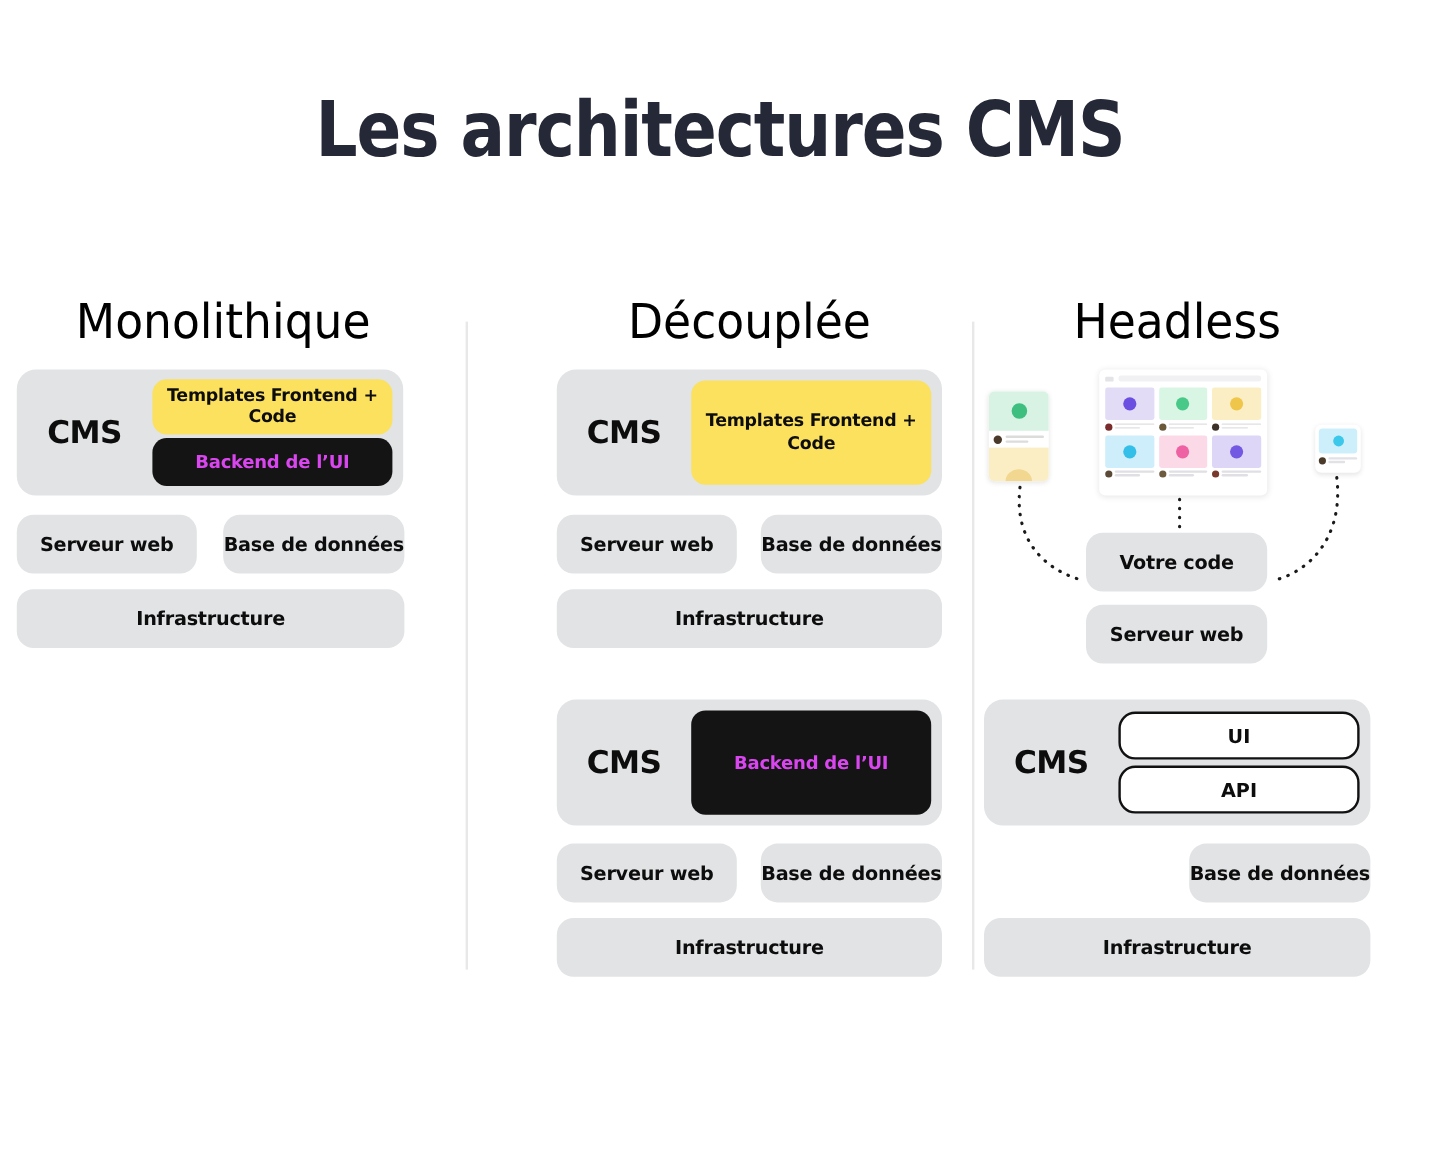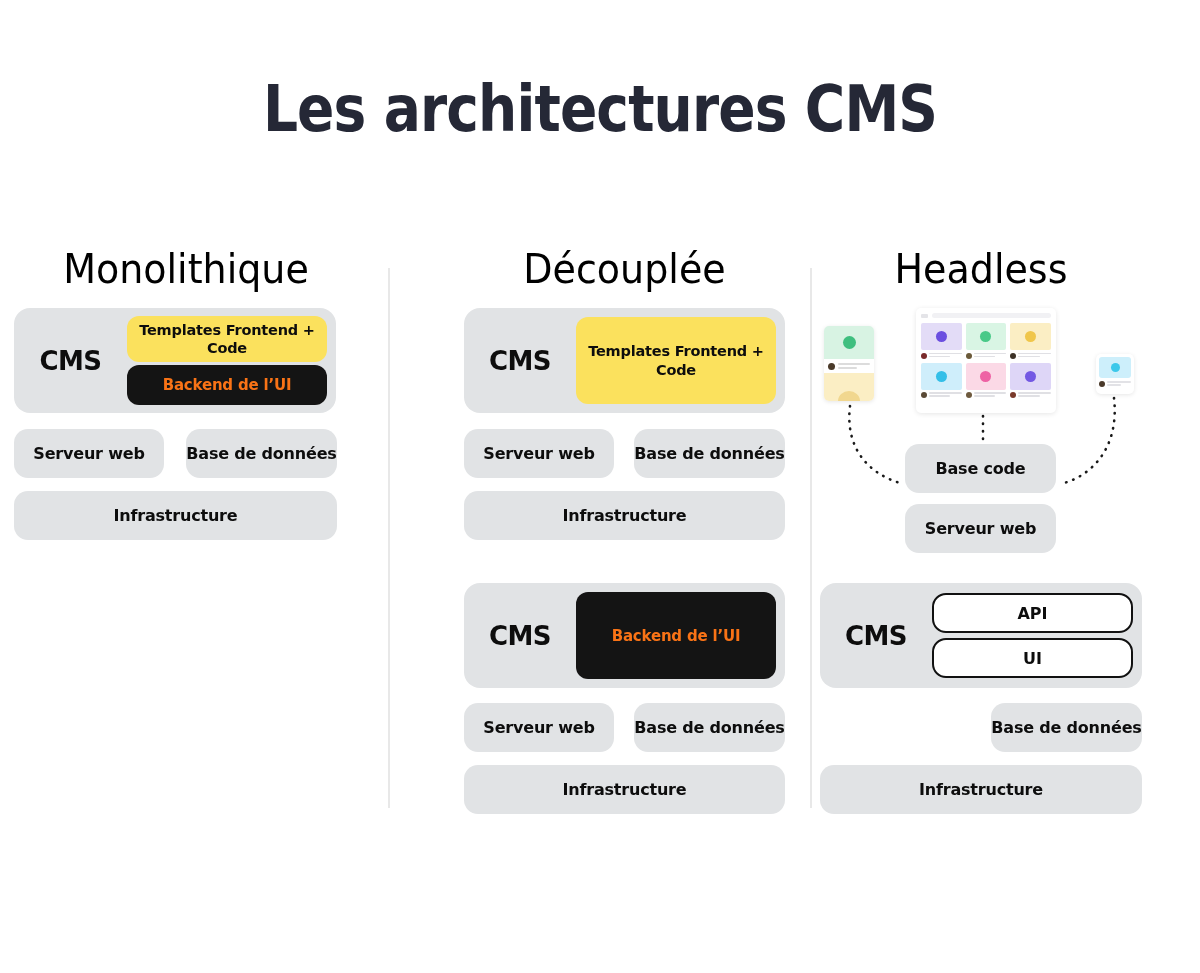--- a/index.html
+++ b/index.html
@@ -115,21 +115,21 @@
     display: flex;
     align-items: center;
     justify-content: center;
     line-height: 1.25;
     box-sizing: border-box;
     letter-spacing: -0.2px;
   }
   .black-box {
     background: #141414;
     border-radius: 12px;
-    color: #f97316;
+    color: #d946ef;
     font-family: "DejaVu Sans", sans-serif;
     font-weight: bold;
     font-size: 15px;
     text-align: center;
     display: flex;
     align-items: center;
     justify-content: center;
     box-sizing: border-box;
     letter-spacing: -0.2px;
   }
@@ -443,26 +443,26 @@
       <div class="mw-row">
         <div class="mw-av"></div>
         <div class="mw-txt">
           <div class="mw-l"></div>
             <div class="mw-l s"></div>
         </div>
       </div>
     </div>
   </div>
 
-  <div class="grey-bar head-votre">Base code</div>
+  <div class="grey-bar head-votre">Votre code</div>
   <div class="grey-bar head-srv">Serveur web</div>
 
   <div class="cms-shell head-cms">
     <div class="cms-label">CMS</div>
     <div class="cms-stack">
+      <div class="outline-box head-ui">UI</div>
       <div class="outline-box head-api">API</div>
-      <div class="outline-box head-ui">UI</div>
     </div>
   </div>
 
   <div class="grey-bar head-db">Base de données</div>
   <div class="grey-bar head-infra">Infrastructure</div>
 </div>
 
 </body></html>

